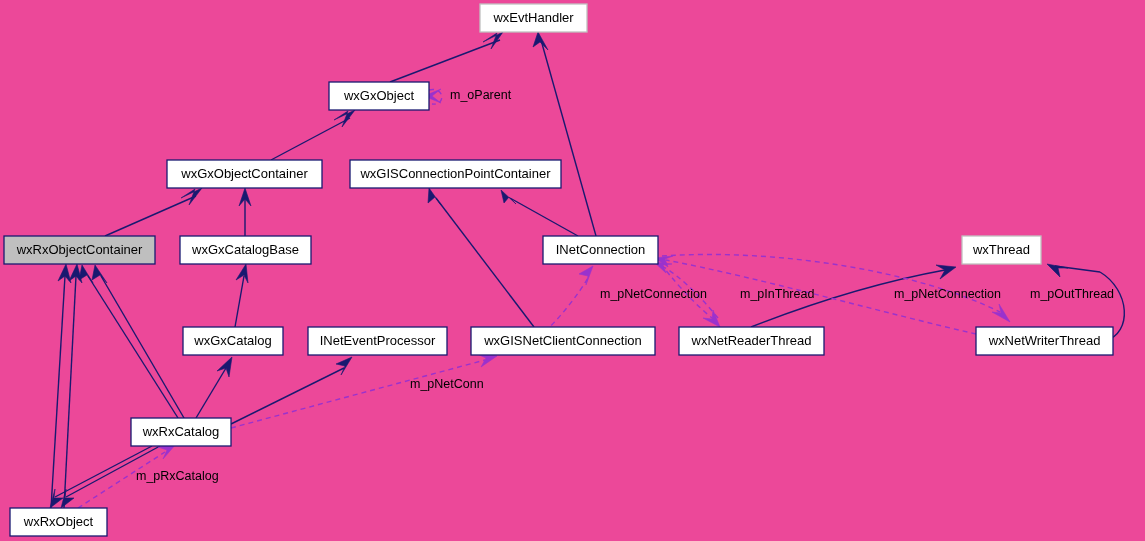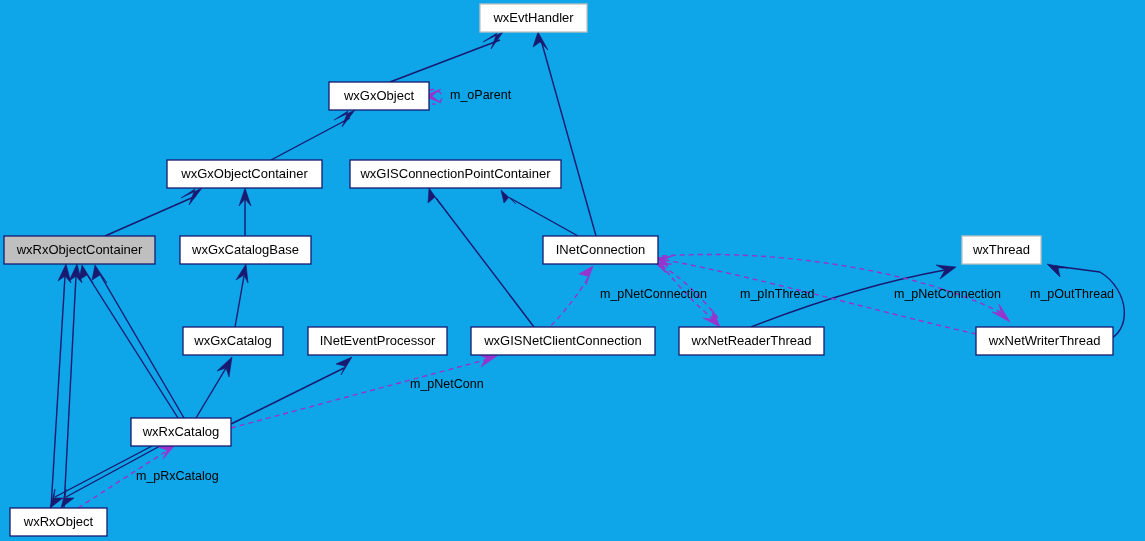--- a/index.html
+++ b/index.html
@@ -7,21 +7,21 @@
     padding: 0;
     background: #ffffff;
   }
   body {
     font-family: "Liberation Sans", sans-serif;
   }
   #diagram-root {
     position: relative;
     width: 1145px;
     height: 541px;
-    background: #0ea5e9;
+    background: #ec4899;
     overflow: hidden;
   }
   svg#graph {
     display: block;
     width: 1145px;
     height: 541px;
   }
   .node-box {
     stroke-width: 1.3px;
   }

